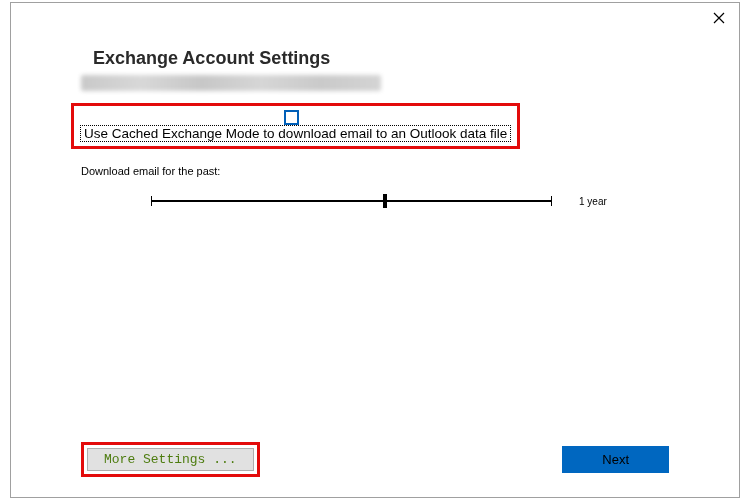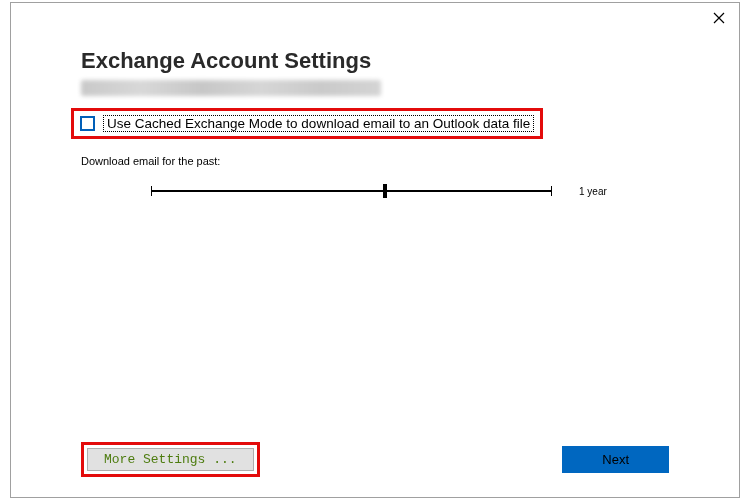--- a/index.html
+++ b/index.html
@@ -34,24 +34,25 @@
       display: flex;
       align-items: center;
       justify-content: center;
       cursor: pointer;
     }
     .close-btn svg { width: 12px; height: 12px; }
     .content {
       padding: 10px 70px 0 70px;
     }
     .page-title {
-      font-size: 22px;
+      font-size: 18px;
       font-weight: bold;
       color: #2a2a2a;
       margin-top: 5px;
+      margin-left: 12px;
     }
     .email-blur {
       margin-top: 6px;
       width: 300px;
       height: 16px;
       background: linear-gradient(90deg, #c9c9c9 0%, #d8d8d8 20%, #c7c7c7 40%, #d6d6d6 60%, #cacaca 80%, #d4d4d4 100%);
       filter: blur(2px);
       border-radius: 2px;
     }
     .section-label {
@@ -60,20 +61,21 @@
       color: #222;
     }
     .highlight-box {
       border: 3px solid #e30b0b;
       padding: 4px 6px;
       margin-top: 12px;
       margin-left: -10px;
       display: flex;
       align-items: center;
       width: fit-content;
+      flex-direction: column;
     }
     .checkbox {
       width: 15px;
       height: 15px;
       border: 2px solid #005fb8;
       background: #fff;
       margin-right: 8px;
       flex-shrink: 0;
     }
     .checkbox-label-wrap {

